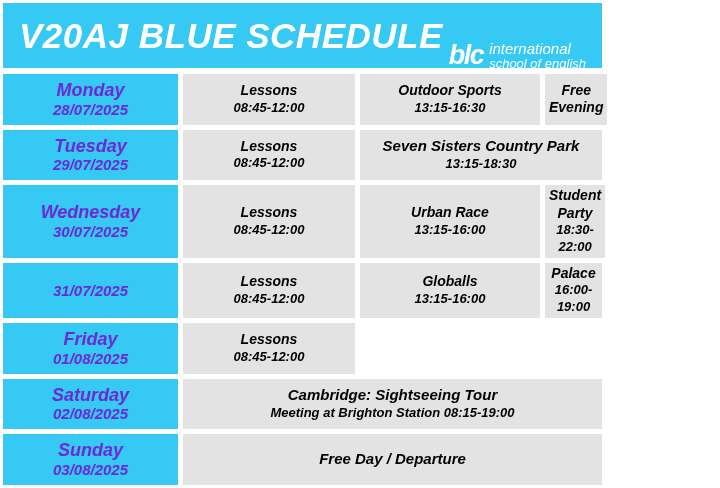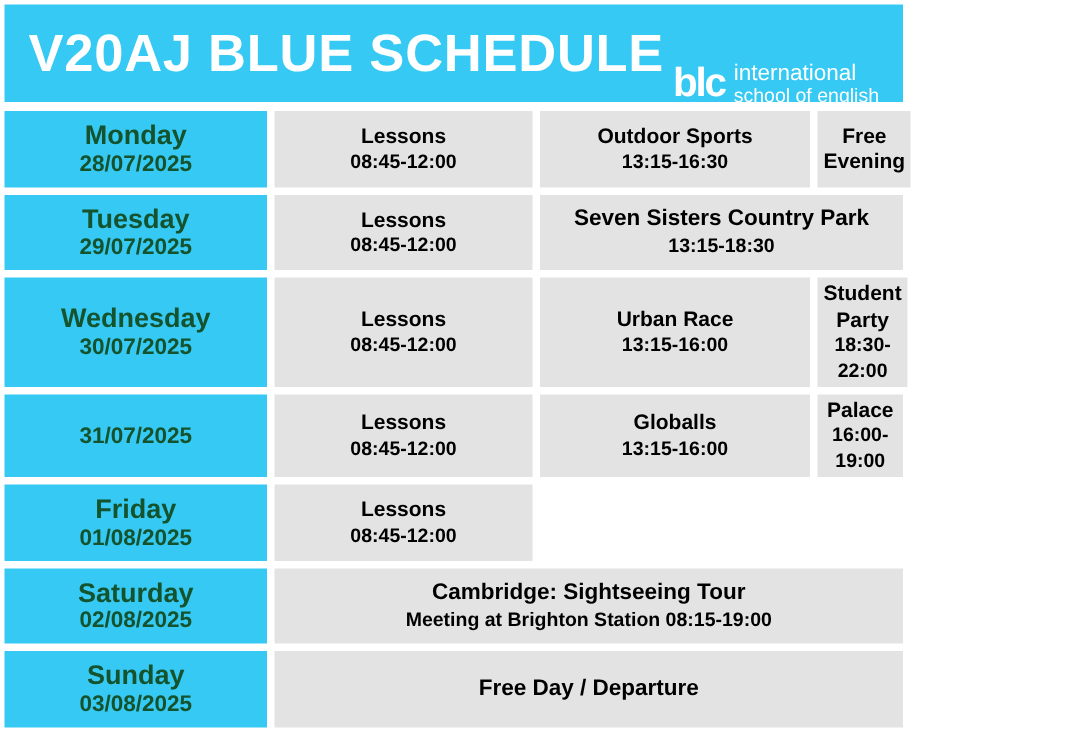--- a/index.html
+++ b/index.html
@@ -14,20 +14,21 @@
     overflow: hidden;
   }
   .poster {
     width: 609px;
     height: 488px;
     box-sizing: border-box;
     padding: 3px 7px 3px 3px;
     background: #ffffff;
     display: flex;
     flex-direction: column;
+    font-style: italic;
   }
 
   
   .header {
     background: #35c9f3;
     height: 65px;
     min-height: 65px;
     display: flex;
     align-items: center;
     justify-content: space-between;
@@ -84,21 +85,21 @@
     flex-direction: column;
     align-items: center;
     justify-content: center;
     text-align: center;
     color: #000000;
     box-sizing: border-box;
     padding: 2px 4px;
   }
   .day {
     background: #35c9f3;
-    color: #14532d;
+    color: #6d28d9;
     width: 175px;
     min-width: 175px;
     flex: none;
   }
   .day-name {
     font-size: 18px;
     font-weight: bold;
     line-height: 1.15;
   }
   .day-date {

